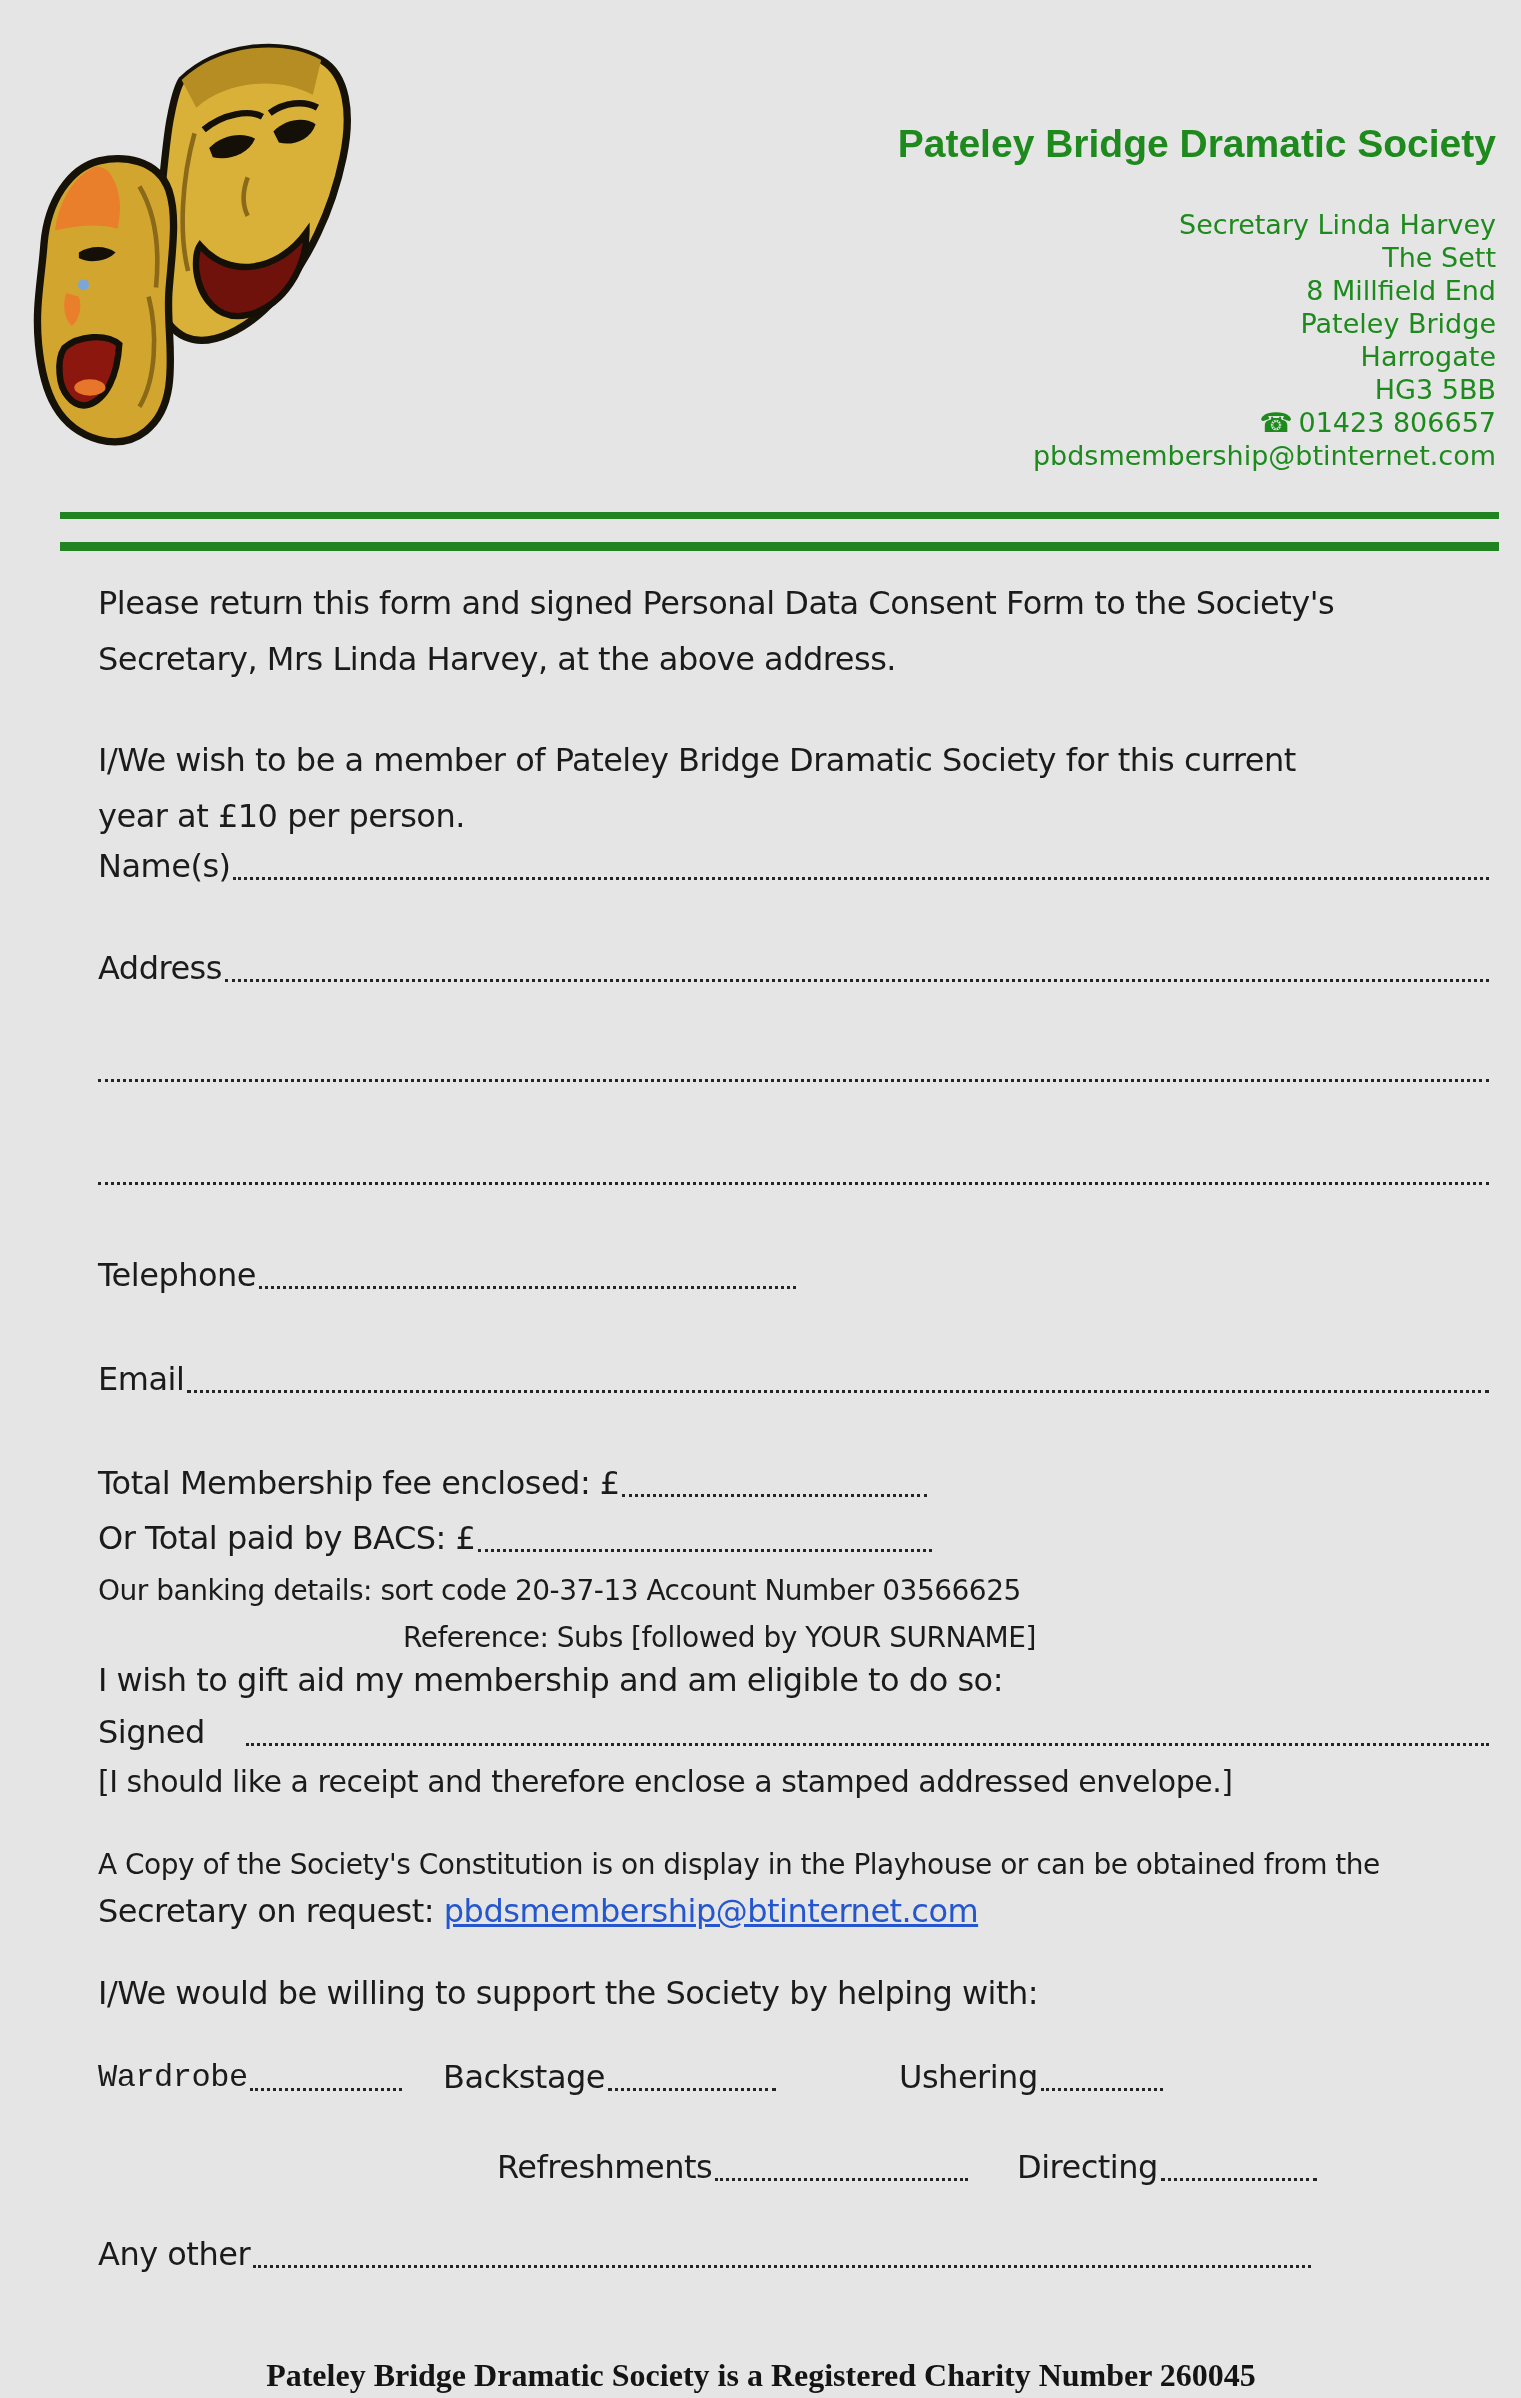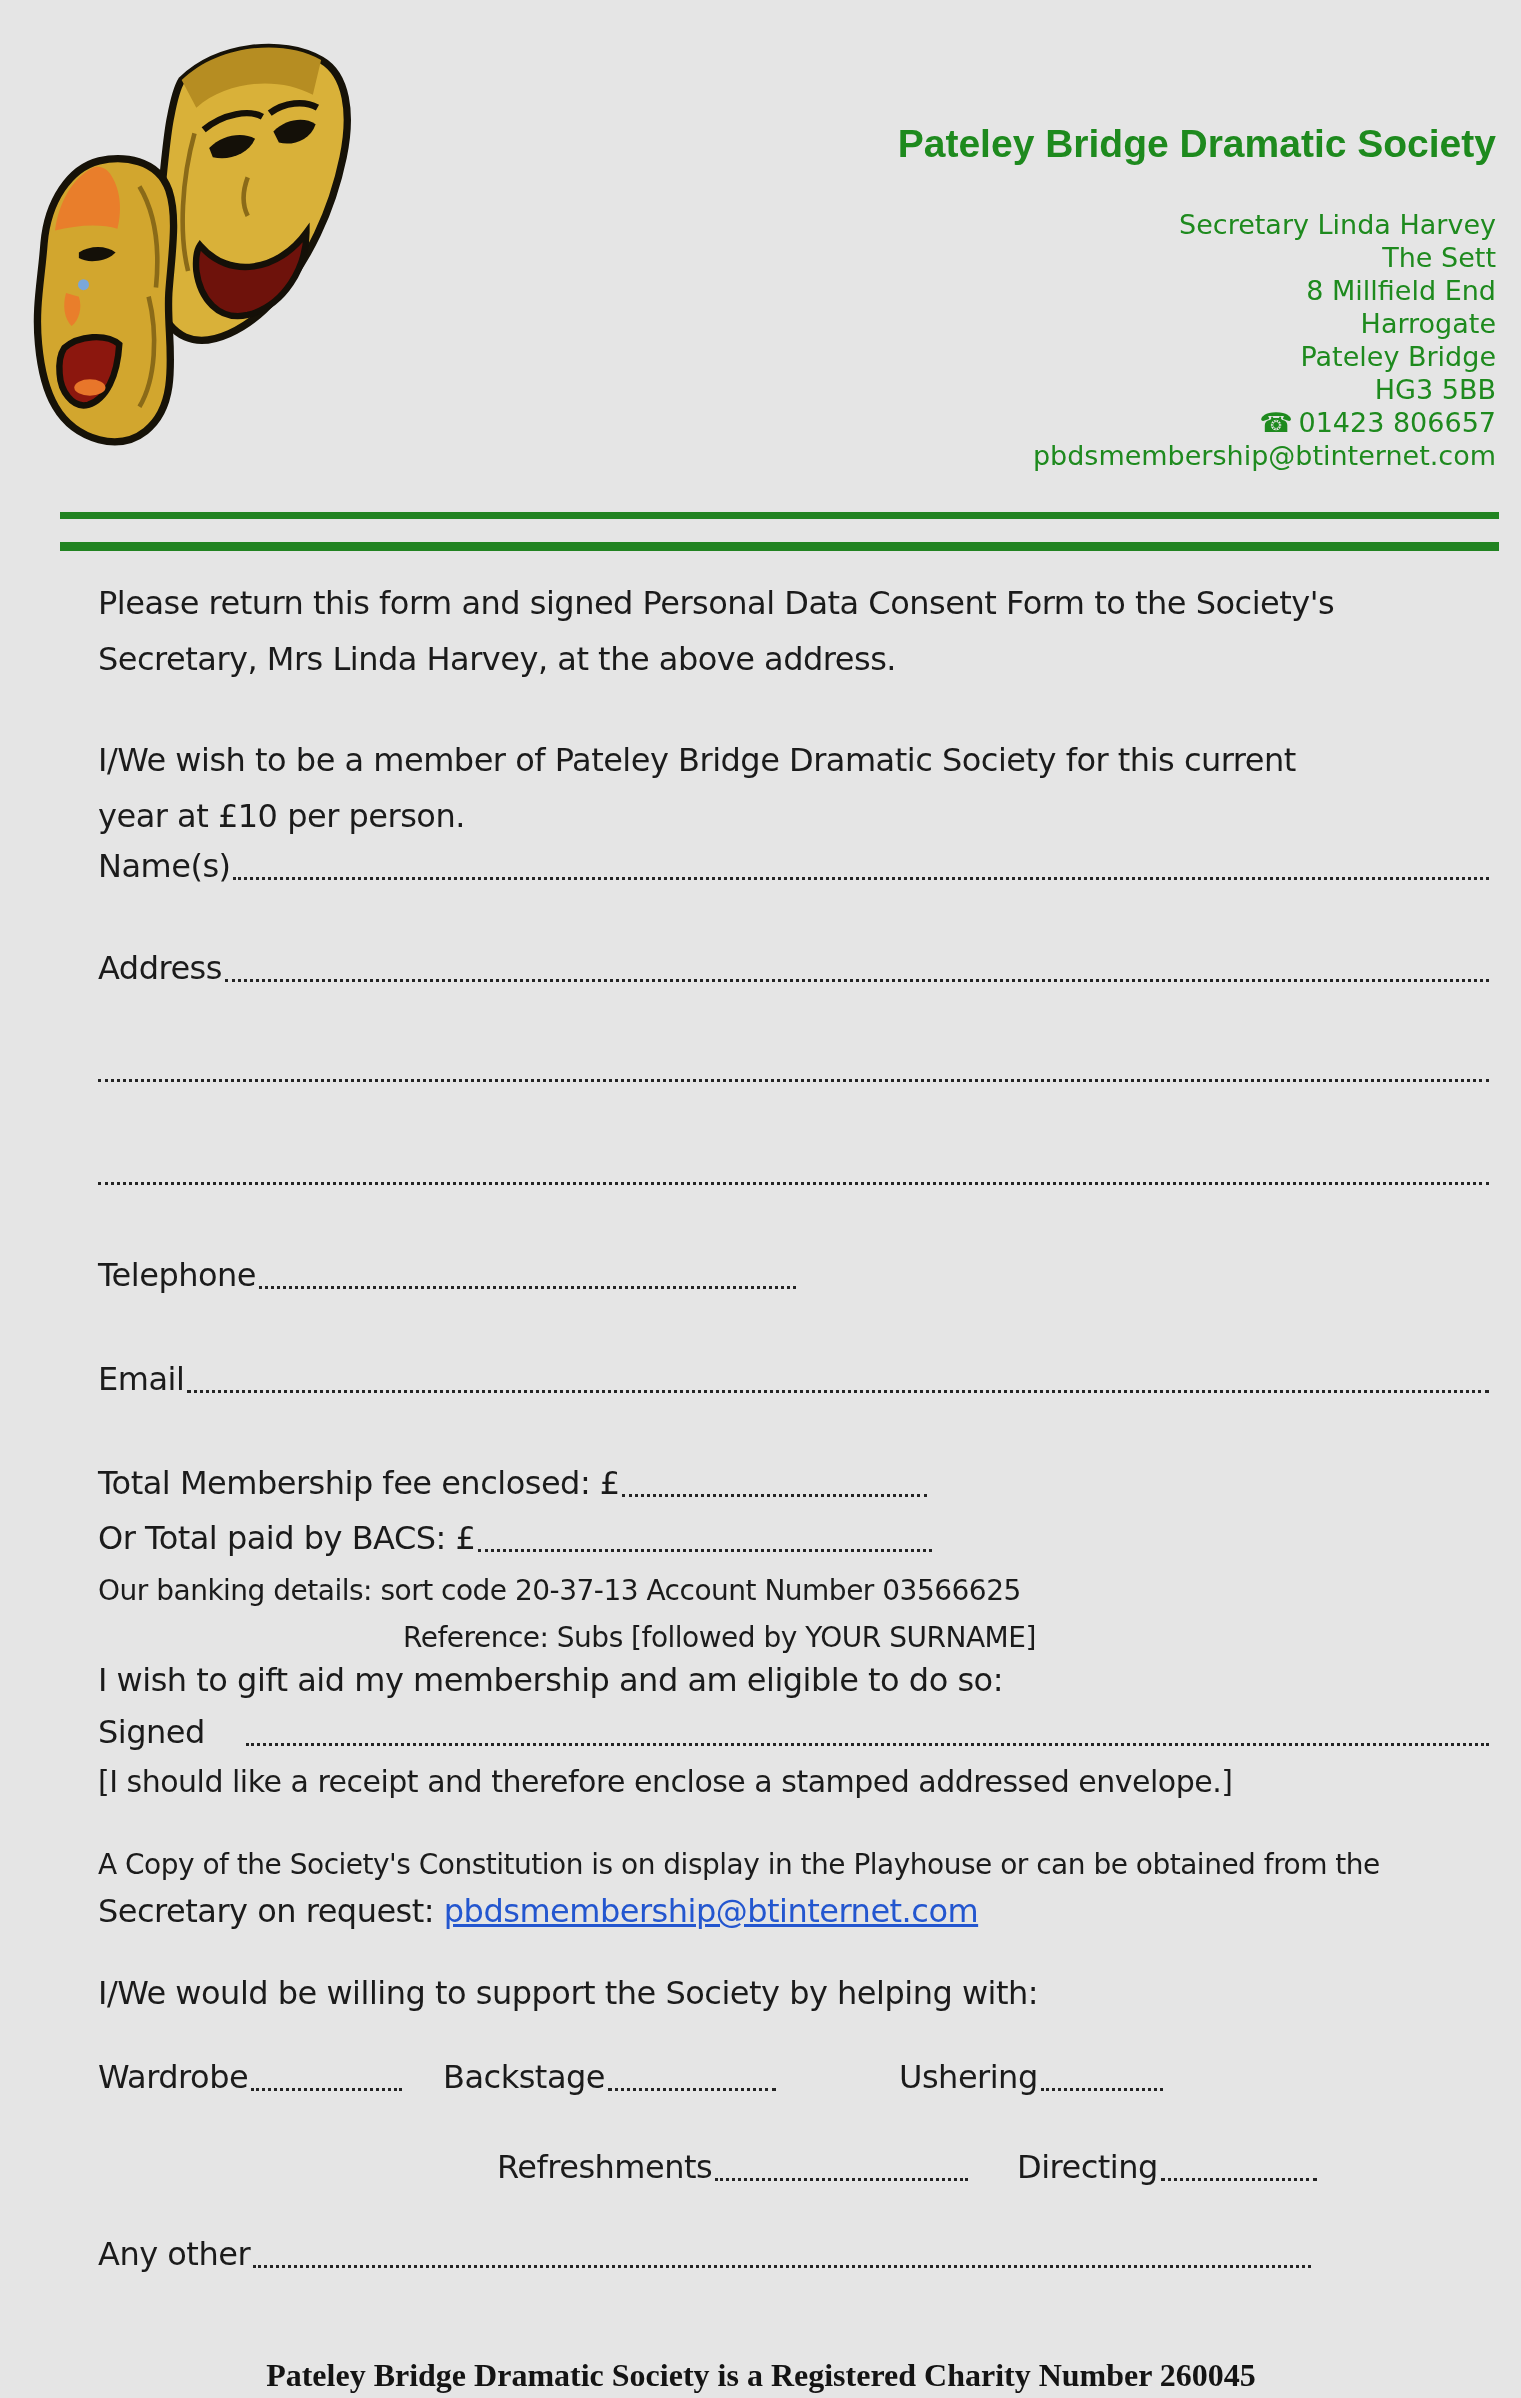--- a/index.html
+++ b/index.html
@@ -61,22 +61,22 @@
       <ellipse cx="86" cy="399" rx="17" ry="9" fill="#e8762a"></ellipse>
     </g>
   </svg>
 
   <div class="abs title" style="right:26px;top:122px;">Pateley Bridge Dramatic Society</div>
 
   <div class="abs contact" style="right:26px;top:208px;text-align:right;">
     <div>Secretary Linda Harvey</div>
     <div>The Sett</div>
     <div>8 Millfield End</div>
+    <div>Pateley Bridge</div>
     <div>Harrogate</div>
-    <div>Pateley Bridge</div>
     <div>HG3 5BB</div>
     <div>
       <span class="phone-glyph">☎</span><span>01423 806657</span>
     </div>
     <div>pbdsmembership@btinternet.com</div>
   </div>
 
   <div class="abs rule" style="left:60px;top:512px;width:1439px;height:6.6px;"></div>
   <div class="abs rule" style="left:60px;top:542px;width:1439px;height:9.4px;"></div>
 
@@ -125,21 +125,21 @@
   </div>
   <div class="line sm32" style="left:98px;top:1761px;">[I should like a receipt and therefore enclose a stamped addressed envelope.]</div>
 
   <div class="line sm30" style="left:98px;top:1844px;">A Copy of the Society's Constitution is on display in the Playhouse or can be obtained from the</div>
   <div class="line" style="left:98px;top:1891px;">
     <span>Secretary on request: </span><a class="email-link">pbdsmembership@btinternet.com</a>
   </div>
 
   <div class="line" style="left:98px;top:1973px;">I/We would be willing to support the Society by helping with:</div>
 
-  <div class="line fill" style="left:98px;top:2057px;width:304px;">
+  <div class="line fill" style="left:98px;top:2057px;width:304px;font-family:Liberation Mono, monospace;">
     <span>Wardrobe</span>
     <span class="dots"></span>
   </div>
   <div class="line fill" style="left:443px;top:2057px;width:333px;">
     <span>Backstage</span>
     <span class="dots"></span>
   </div>
   <div class="line fill" style="left:899px;top:2057px;width:264px;">
     <span>Ushering</span>
     <span class="dots"></span>

